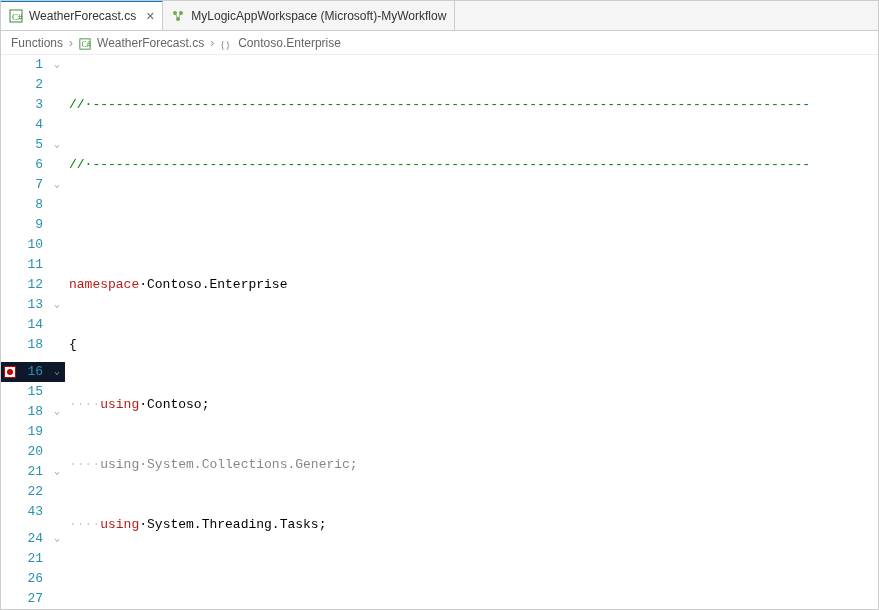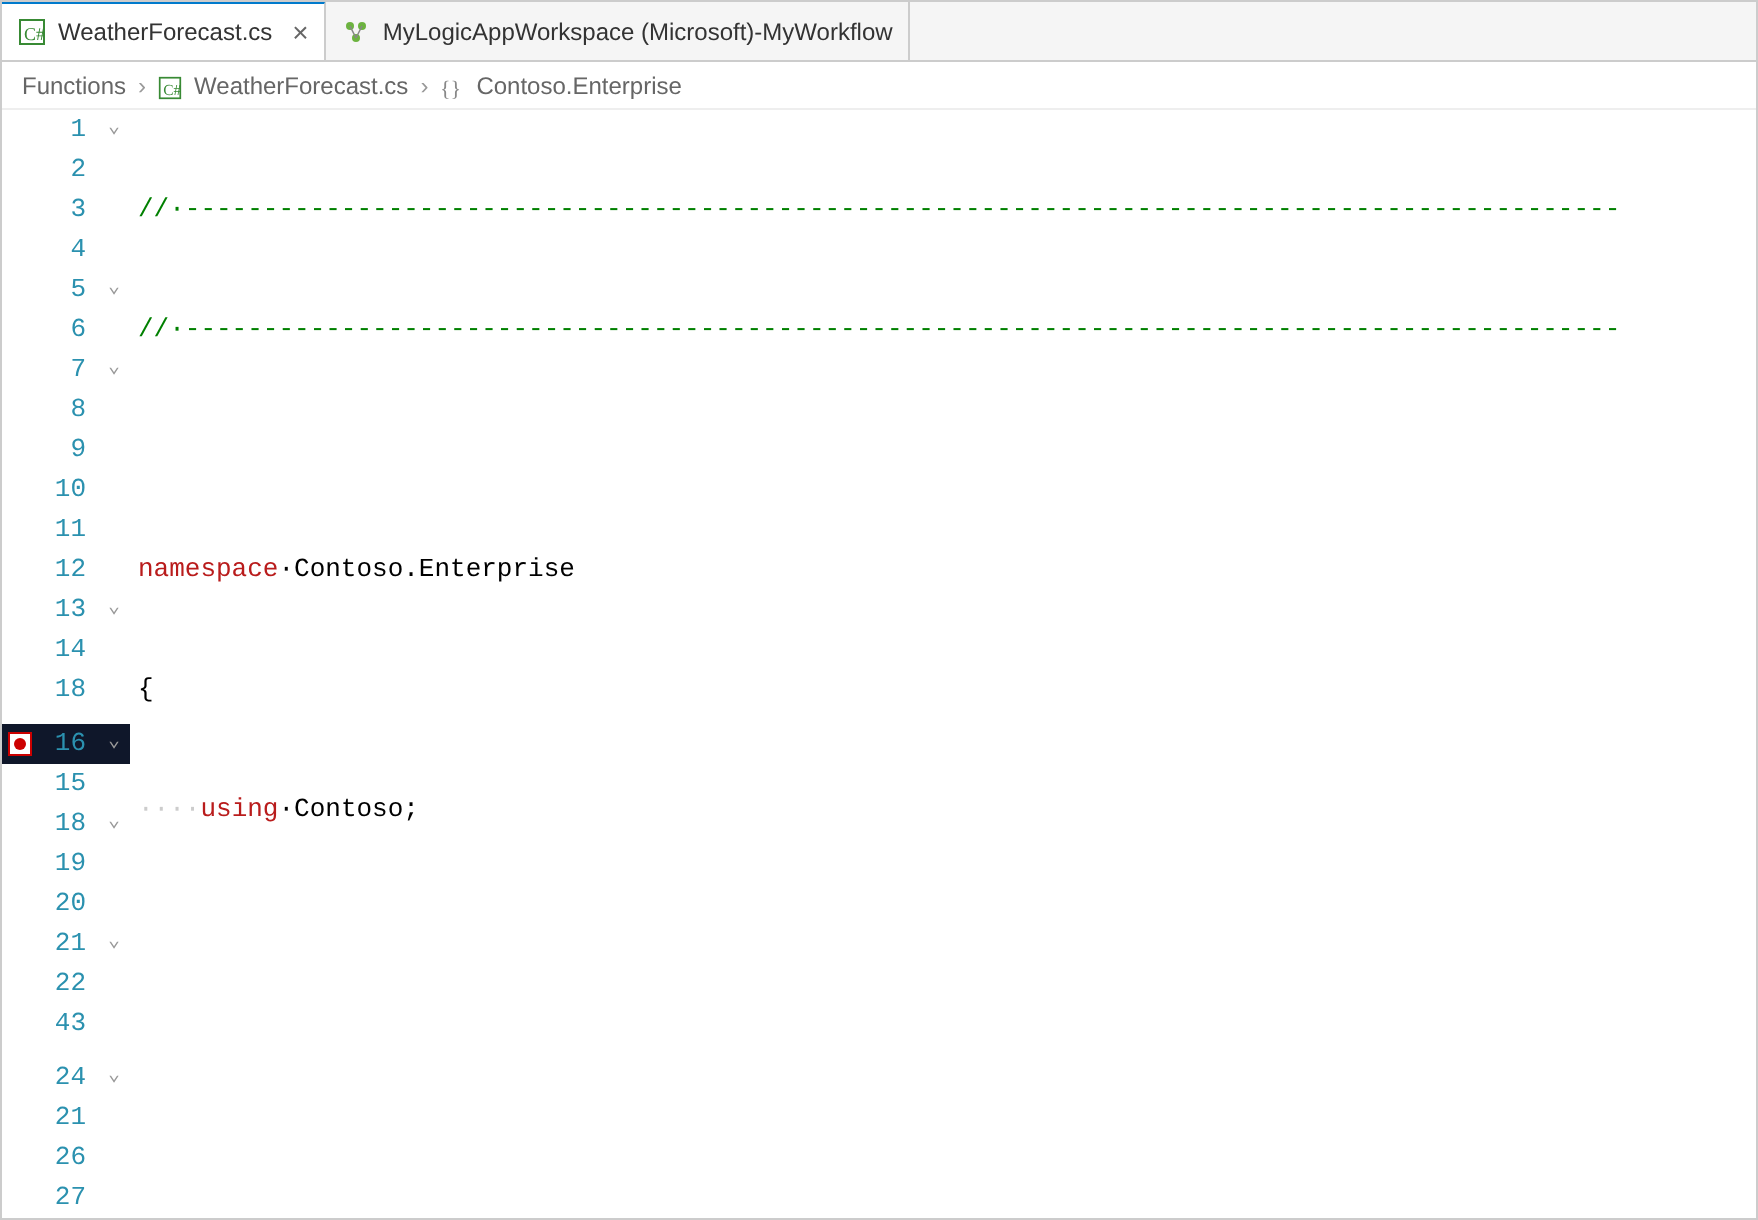--- a/index.html
+++ b/index.html
@@ -295,20 +295,22 @@
       </div>
   </div>
 
   <div class="code">
     <div class="code-row"><span class="cm">//·--------------------------------------------------------------------------------------------</span></div>
     <div class="code-row"><span class="cm">//·--------------------------------------------------------------------------------------------</span></div>
     <div class="code-row"></div>
     <div class="code-row"><span class="kw">namespace</span><span>·Contoso.Enterprise</span></div>
     <div class="code-row"><span>{</span></div>
     <div class="code-row"><span class="ws">····</span><span class="kw">using</span><span>·Contoso;</span></div>
+    <div class="code-row"><span class="ws">····</span><span class="cm-gray">using</span><span class="cm-gray">·System.Collections.Generic;</span></div>
+    <div class="code-row"><span class="ws">····</span><span class="kw">using</span><span>·System.Threading.Tasks;</span></div>
     
     
     
     
     
     
     
     
     
     

